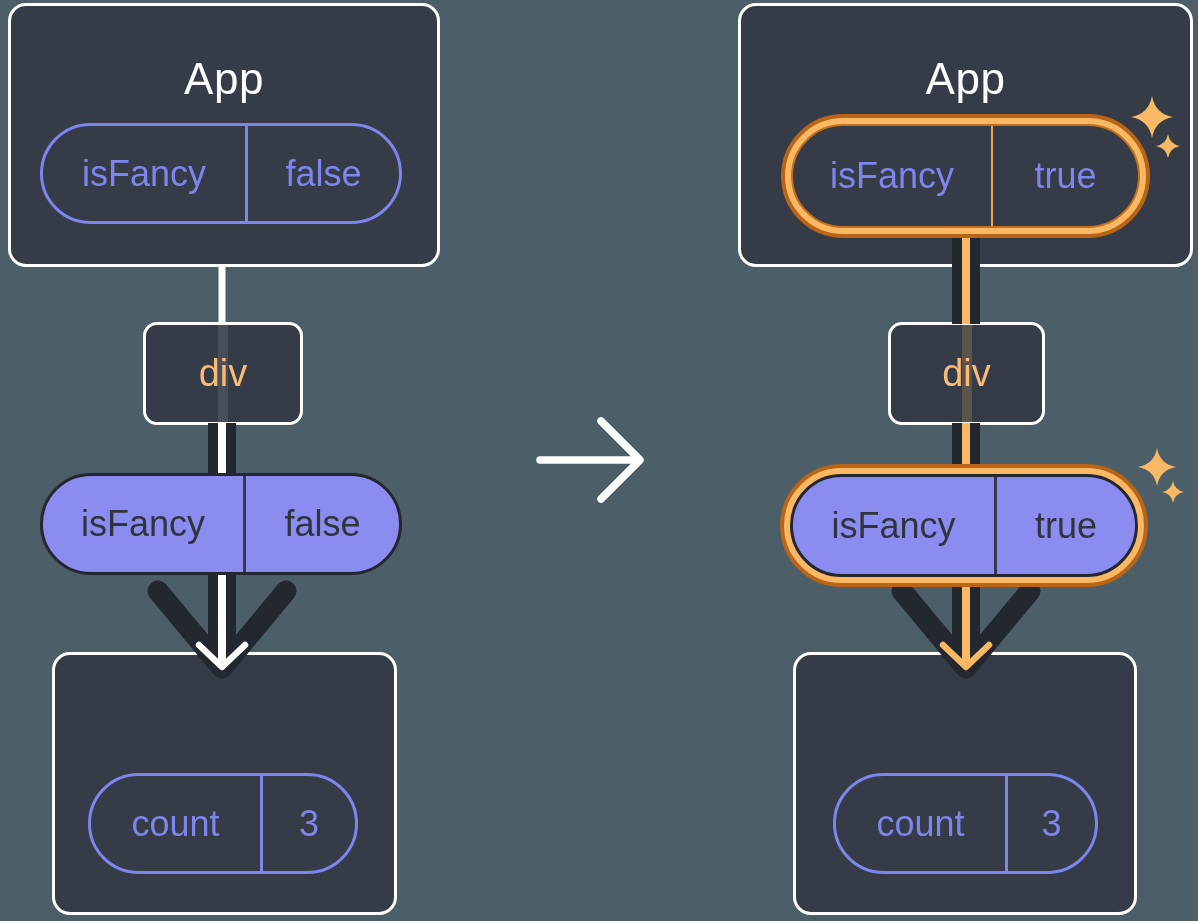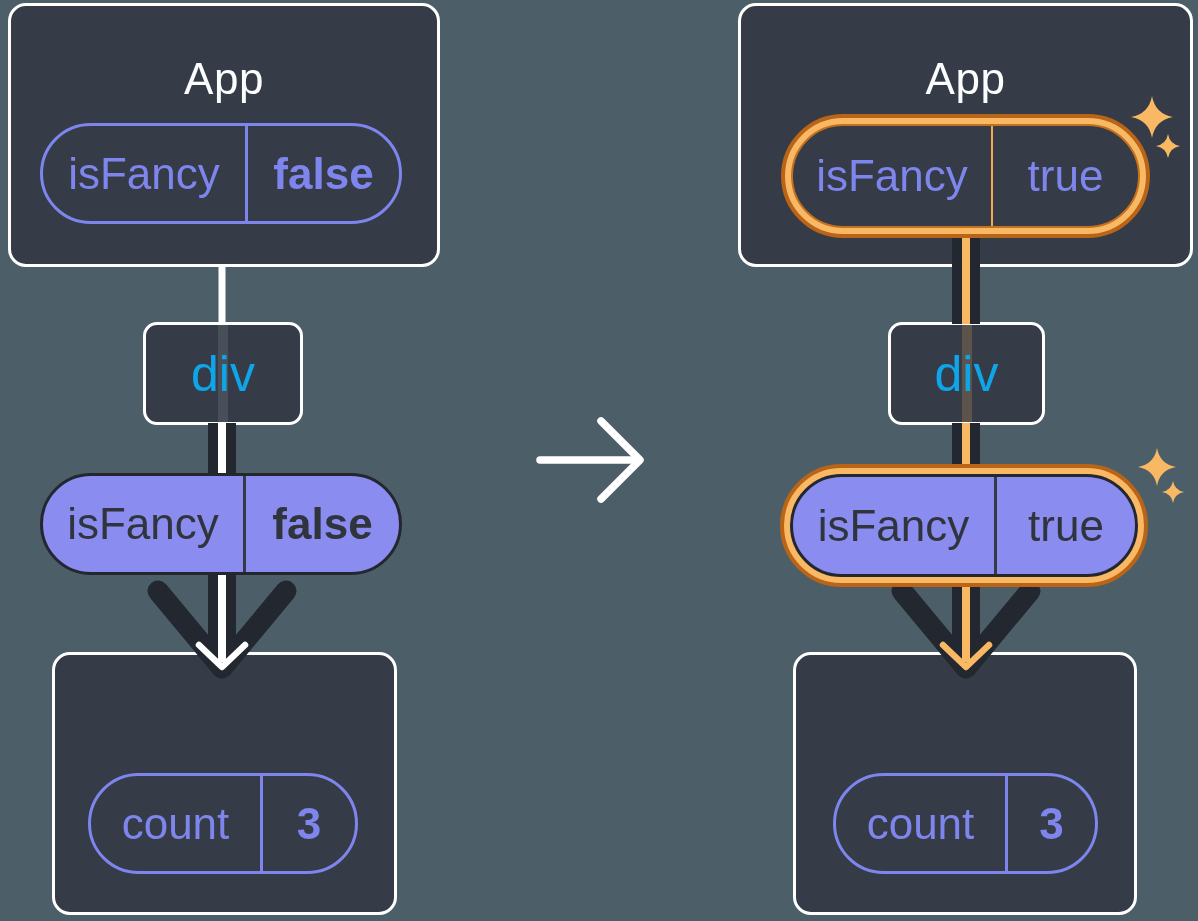--- a/index.html
+++ b/index.html
@@ -25,45 +25,45 @@
     text-align:center;
     color:#fcfdff;
     font-size:44px;
     font-weight:500;
     letter-spacing:.5px;
   }
   .div-card{border-radius:14px;}
   .div-label{
     position:absolute;left:0;right:0;top:0;bottom:0;
     display:flex;align-items:center;justify-content:center;
-    color:#0ea5e9;font-size:50px;font-weight:500;
+    color:#fdba74;font-size:38px;font-weight:500;
   }
   .node-strip{
     position:absolute;top:0;bottom:0;left:50%;
     width:10px;margin-left:-5px;
   }
   .strip-white{background:rgba(255,255,255,0.10);}
   .strip-orange{background:rgba(248,178,95,0.20);}
   
   .pill{
     position:absolute;
     border-radius:999px;
     display:flex;
     box-sizing:border-box;
     z-index:3;
   }
   .pill-outline{border:3px solid #7e85ec;background:transparent;}
   .pill-solid{border:3px solid #23272f;background:#8b8cef;}
   .cell{
     display:flex;align-items:center;justify-content:center;
-    font-size:44px;
+    font-size:36px;
     box-sizing:border-box;
     text-align:right;
   }
-  .cell-grow{flex:1;font-weight:bold;}
+  .cell-grow{flex:1;}
   .div-purple{border-right:3px solid #7e85ec;}
   .div-dark{border-right:3px solid #343945;}
   .div-orange{border-right:2.5px solid #f2a952;}
   .txt-purple{color:#7e85ec;}
   .txt-dark{color:#2f343d;}
   .bold{font-weight:normal;}
   
   .ring{
     position:absolute;
     border-radius:999px;

